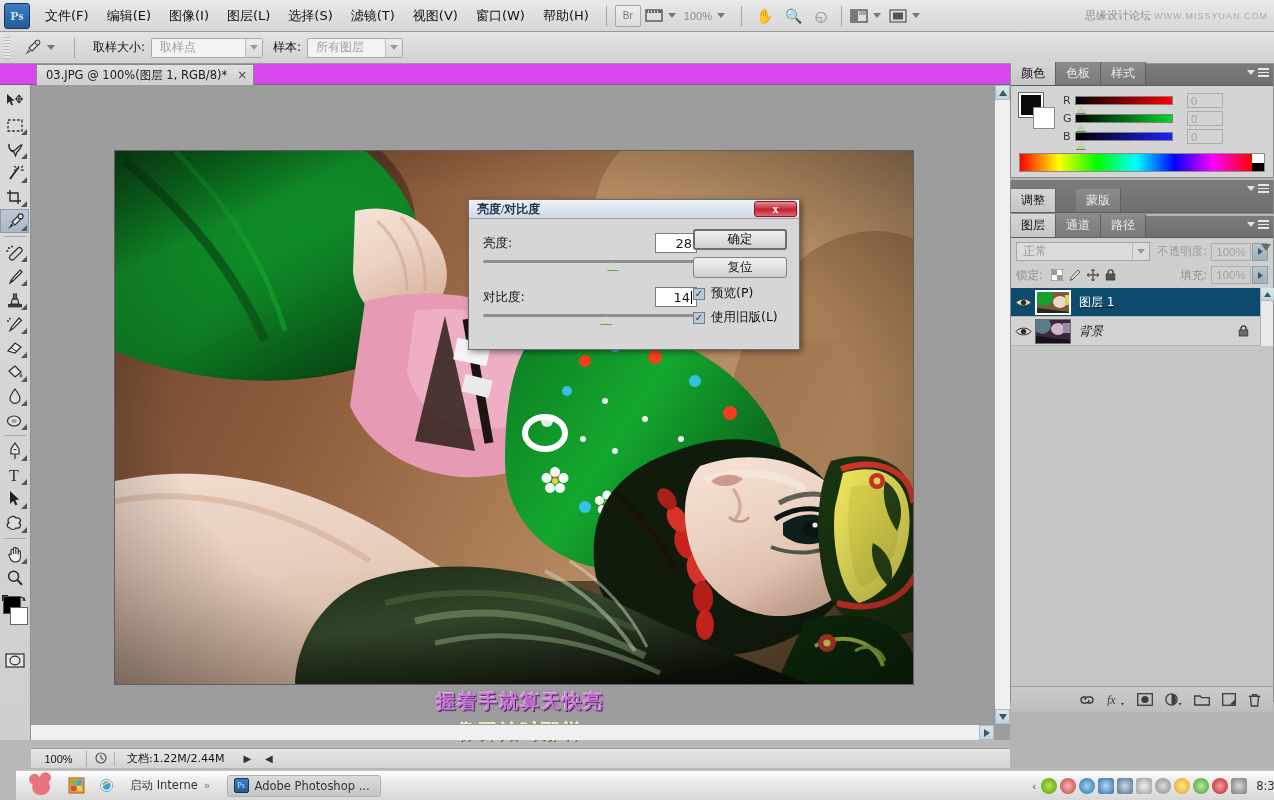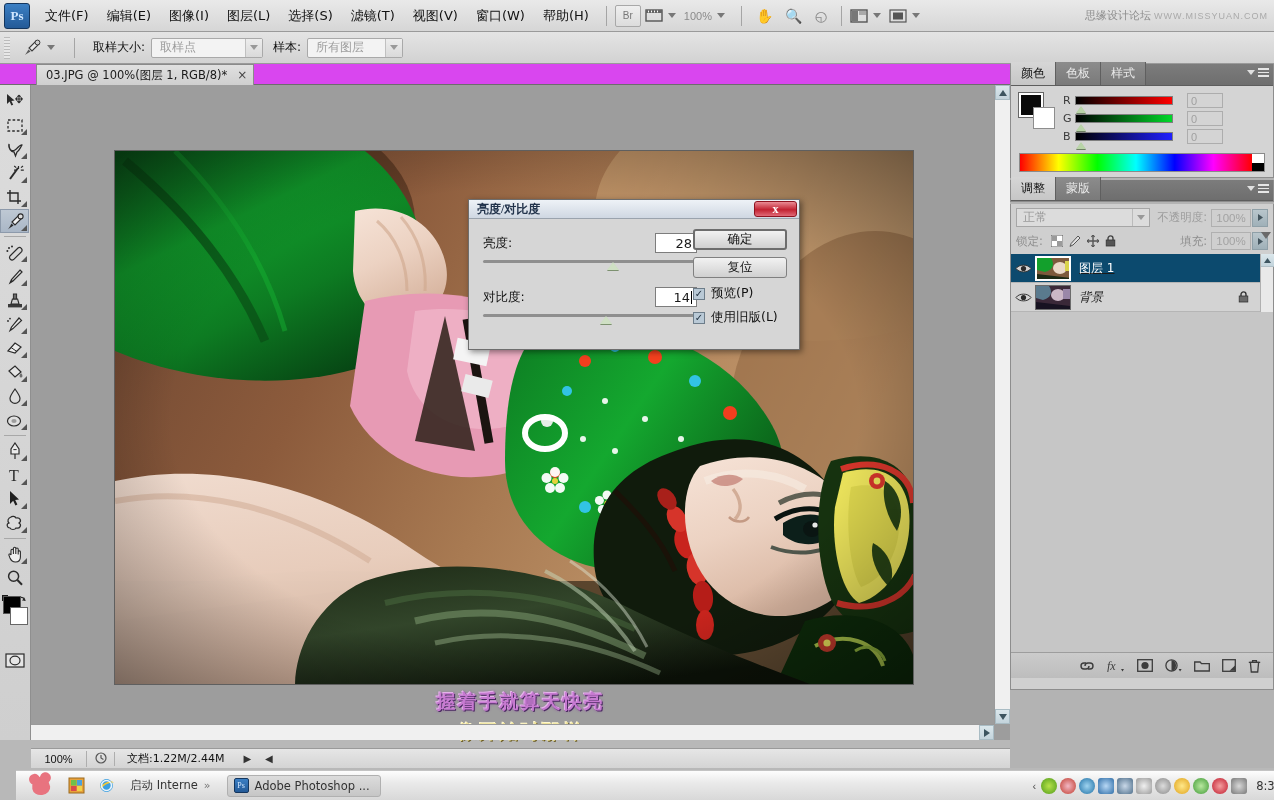--- a/index.html
+++ b/index.html
@@ -194,21 +194,21 @@
     background:#d4d4d4; color:#a0a0a0; font-size:11px; padding-left:3px; line-height:14px;
   }
   .spectrum {
     margin-top:6px; height:19px; border:1px solid #8a8a8a; display:flex;
   }
   .spectrum .bar { flex:1; background:linear-gradient(to right,#ff0000,#ffff00,#00ff00,#00ffff,#0000ff,#ff00ff,#ff0000); }
   .spectrum .wb { width:12px; display:flex; flex-direction:column;}
   .spectrum .wb i { flex:1; display:block;}
 
   
-  .adjtabs { height:21px; }
+  .adjtabs { height:33px;gap:20px; }
 
   
   .lay-top { background:#cfcfcf; padding:4px 5px; }
   .lay-row1 { display:flex; align-items:center; }
   .blendbox {
     flex:1; height:19px; border:1px solid #a6a6a6; background:#dcdcdc;
     display:flex; align-items:center;
   }
   .blendbox .v { flex:1; padding-left:6px; font-size:12px; color:#9a9a9a; font-family:"DejaVu Sans",sans-serif;}
   .blendbox .ab { width:17px;height:17px; display:flex;align-items:center;justify-content:center; border-left:1px solid #bbb;}
@@ -860,20 +860,33 @@
             <span class="lines">
               <i></i>
               <i></i>
               <i></i>
             </span>
         </div>
       </div>
     </div>
 
     <div class="panel" style="margin-top:2px; height:486px; position:relative;">
+      <div class="tabrow">
+        <div class="ptab active">图层</div>
+        <div class="ptab">通道</div>
+        <div class="ptab">路径</div>
+        <div class="pmenu">
+          <i class="tri"></i>
+            <span class="lines">
+              <i></i>
+              <i></i>
+              <i></i>
+            </span>
+        </div>
+      </div>
 
       <div class="lay-top">
         <div class="lay-row1">
           <span class="blendbox">
             <span class="v">正常</span>
             <span class="ab">
                 <i class="arr-dn"></i>
               </span>
           </span>
           <span class="opa-lab">不透明度:</span>

